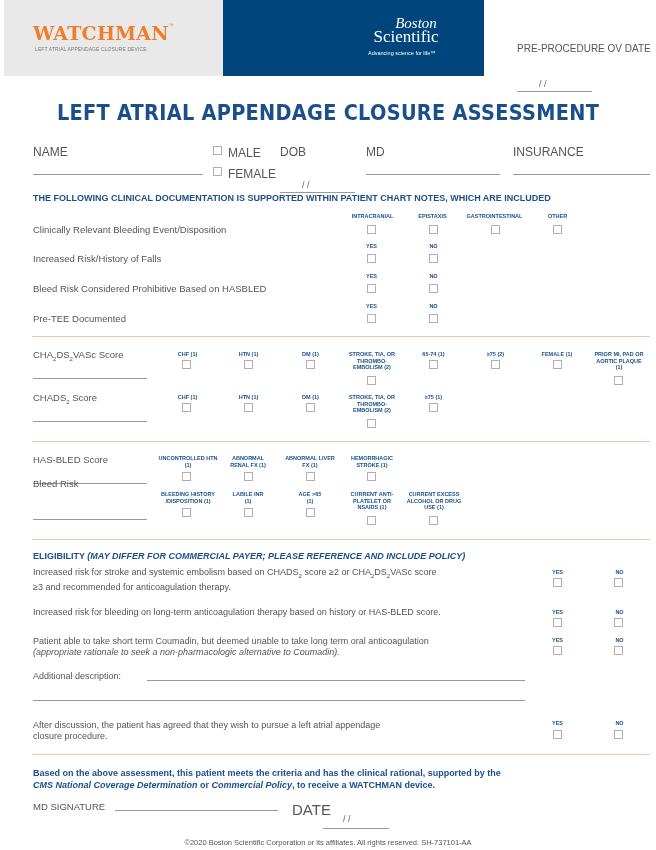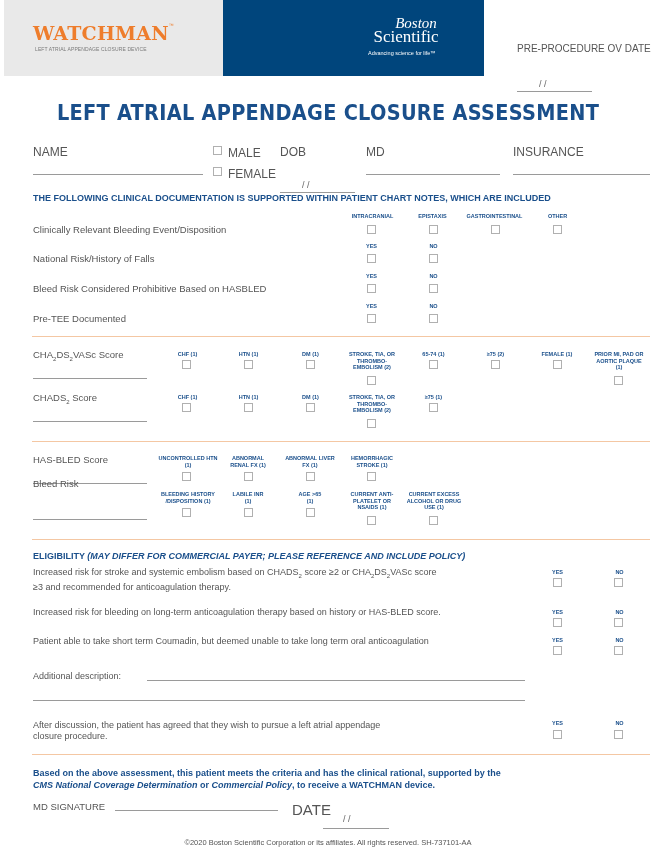--- a/index.html
+++ b/index.html
@@ -73,21 +73,21 @@
 <div class="abs row-text" style="left:33px;top:224px">Clinically Relevant Bleeding Event/Disposition</div>
 <div class="abs cbl" style="left:345px;top:213px;width:55px">INTRACRANIAL</div>
 <div class="abs cb" style="left:367px;top:225px"></div>
 <div class="abs cbl" style="left:410px;top:213px;width:45px">EPISTAXIS</div>
 <div class="abs cb" style="left:429px;top:225px"></div>
 <div class="abs cbl" style="left:462px;top:213px;width:65px">GASTROINTESTINAL</div>
 <div class="abs cb" style="left:491px;top:225px"></div>
 <div class="abs cbl" style="left:540px;top:213px;width:35px">OTHER</div>
 <div class="abs cb" style="left:553px;top:225px"></div>
 
-<div class="abs row-text" style="left:33px;top:253px">National Risk/History of Falls</div>
+<div class="abs row-text" style="left:33px;top:253px">Increased Risk/History of Falls</div>
 <div class="abs cbl" style="left:359px;top:243px;width:25px">YES</div>
 <div class="abs cb" style="left:367px;top:254px"></div>
 <div class="abs cbl" style="left:421px;top:243px;width:25px">NO</div>
 <div class="abs cb" style="left:429px;top:254px"></div>
 
 <div class="abs row-text" style="left:33px;top:283px">Bleed Risk Considered Prohibitive Based on HASBLED</div>
 <div class="abs cbl" style="left:359px;top:273px;width:25px">YES</div>
 <div class="abs cb" style="left:367px;top:284px"></div>
 <div class="abs cbl" style="left:421px;top:273px;width:25px">NO</div>
 <div class="abs cb" style="left:429px;top:284px"></div>
@@ -169,21 +169,21 @@
 <div class="abs cb" style="left:553px;top:578px"></div>
 <div class="abs cbl" style="left:607px;top:569px;width:25px">NO</div>
 <div class="abs cb" style="left:614px;top:578px"></div>
 
 <div class="abs elig-text" style="left:33px;top:607px">Increased risk for bleeding on long-term anticoagulation therapy based on history or HAS-BLED score.</div>
 <div class="abs cbl" style="left:545px;top:609px;width:25px">YES</div>
 <div class="abs cb" style="left:553px;top:618px"></div>
 <div class="abs cbl" style="left:607px;top:609px;width:25px">NO</div>
 <div class="abs cb" style="left:614px;top:618px"></div>
 
-<div class="abs elig-text" style="left:33px;top:636px;width:490px"><span>Patient able to take short term Coumadin, but deemed unable to take long term oral anticoagulation</span><br></div>
+<div class="abs elig-text" style="left:33px;top:636px;width:490px"><span>Patient able to take short term Coumadin, but deemed unable to take long term oral anticoagulation</span><br><span class="ital">(appropriate rationale to seek a non-pharmacologic alternative to Coumadin).</span></div>
 <div class="abs cbl" style="left:545px;top:637px;width:25px">YES</div>
 <div class="abs cb" style="left:553px;top:646px"></div>
 <div class="abs cbl" style="left:607px;top:637px;width:25px">NO</div>
 <div class="abs cb" style="left:614px;top:646px"></div>
 
 <div class="abs elig-text" style="left:33px;top:671px">Additional description:</div>
 <div class="abs uline" style="left:147px;top:680px;width:378px"></div>
 <div class="abs uline" style="left:33px;top:700px;width:492px"></div>
 
 <div class="abs elig-text" style="left:33px;top:720px;width:490px"><span>After discussion, the patient has agreed that they wish to pursue a left atrial appendage</span><br><span>closure procedure.</span></div>

